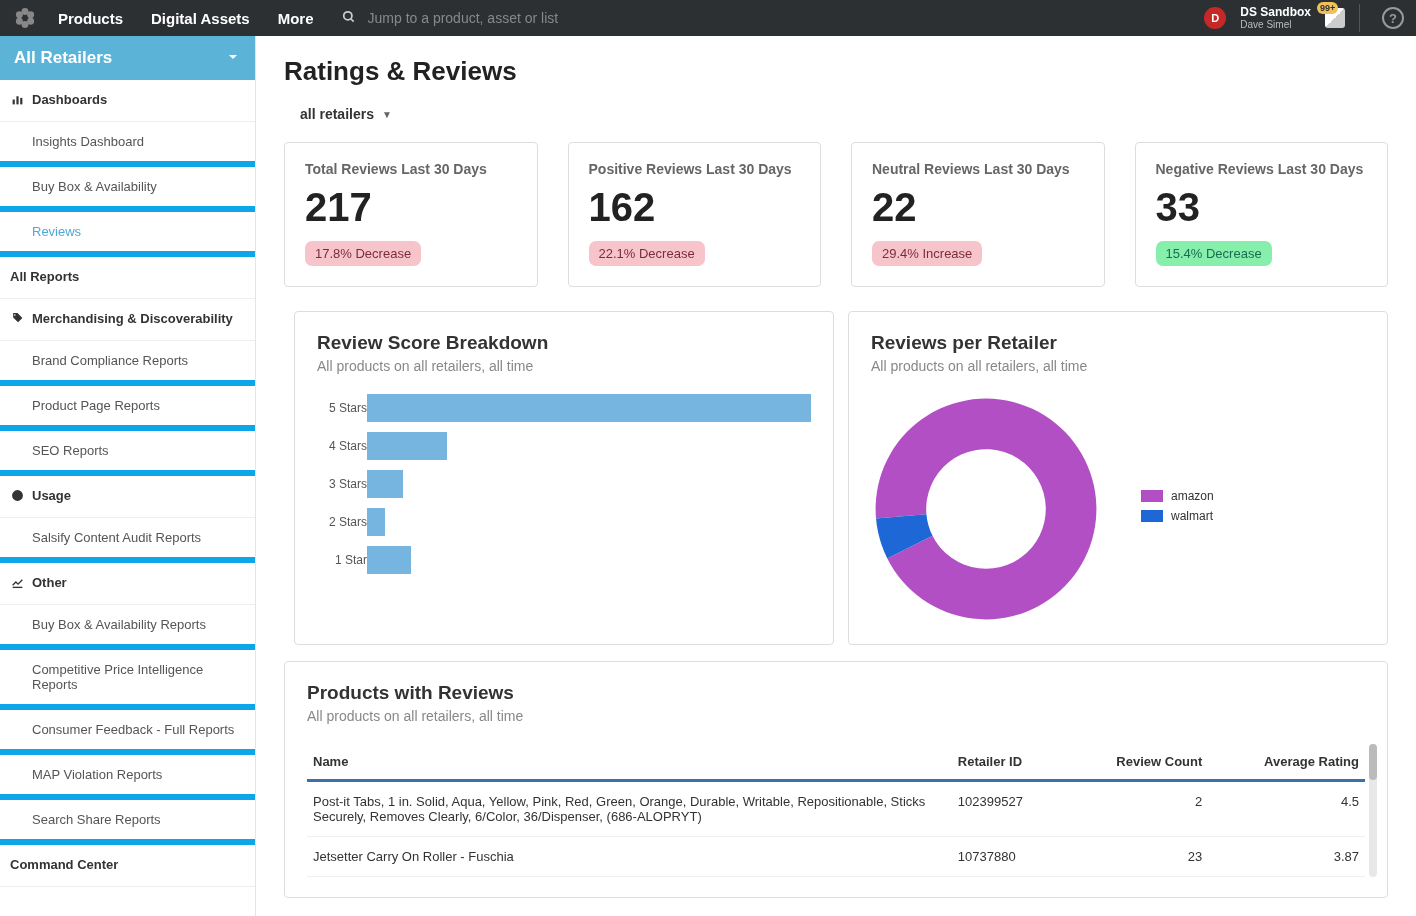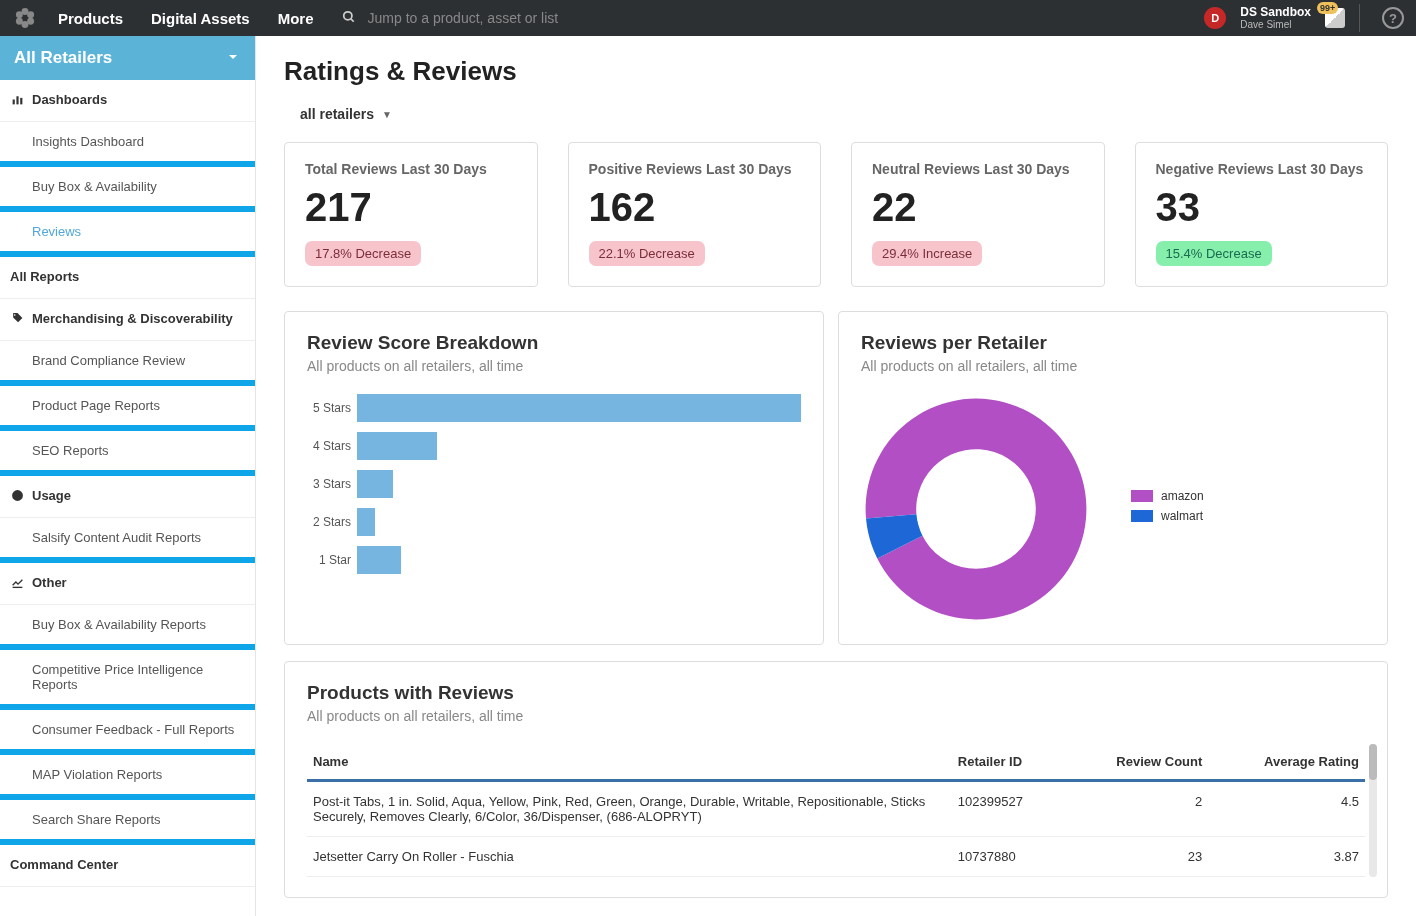--- a/index.html
+++ b/index.html
@@ -45,30 +45,30 @@
     .filter-drop .tri { font-size: 10px; color: #666; }
     
     .cards-row { display: flex; gap: 30px; margin-bottom: 24px; }
     .stat-card { flex: 1; border: 1px solid #ddd; border-radius: 4px; padding: 18px 20px 20px; }
     .stat-label { font-size: 14px; font-weight: 600; color: #666; margin-bottom: 10px; }
     .stat-value { font-size: 40px; font-weight: 800; color: #222; line-height: 1; margin-bottom: 14px; }
     .stat-change { display: inline-block; font-size: 13px; padding: 5px 10px; border-radius: 7px; }
     .stat-change.neg { background: #f8c4cc; color: #7a2e3a; }
     .stat-change.pos { background: #86efac; color: #1a6b4f; }
 
-    .charts-row { display: flex; gap: 14px; margin-bottom: 16px; }
+    .charts-row { display: flex; gap: 14px; margin-bottom: 16px; margin-left: 10px; }
     .chart-card { border: 1px solid #ddd; border-radius: 4px; padding: 20px 22px; }
     .chart-card.left { flex: 0 0 540px; }
     .chart-card.right { flex: 1; }
     .chart-title { font-size: 19px; font-weight: 700; color: #333; margin-bottom: 4px; }
     .chart-sub { font-size: 14px; color: #888; margin-bottom: 20px; }
     
     .bars { }
     .bar-row { display: flex; align-items: center; margin-bottom: 10px; }
-    .bar-label { width: 50px; font-size: 12px; color: #555; text-align: right; padding-right: 6px; }
+    .bar-label { width: 50px; font-size: 12px; color: #555; text-align: right; padding-right: 0; }
     .bar-track { flex: 1; height: 28px; position: relative; }
     .bar-fill { height: 100%; background: #76b5e0; }
 
     .donut-wrap { display: flex; align-items: center; gap: 40px; }
     .donut { width: 230px; height: 230px; position: relative; }
     .legend { font-size: 12px; }
     .legend-row { display: flex; align-items: center; gap: 8px; margin-bottom: 6px; }
     .swatch { width: 22px; height: 12px; }
 
     .table-card { border: 1px solid #ddd; border-radius: 4px; padding: 20px 22px; }
@@ -156,21 +156,21 @@
           <span>All Reports</span>
         </div>
         <div class="sb-section">
           <span class="ico">
             <svg width="13" height="13" viewBox="0 0 24 24" fill="#333">
               <path d="M21 11l-9-9H4v8l9 9 8-8zM7 7a1.5 1.5 0 110-3 1.5 1.5 0 010 3z"></path>
             </svg>
           </span>
           <span>Merchandising &amp; Discoverability</span>
         </div>
-        <div class="sb-item">Brand Compliance Review</div>
+        <div class="sb-item">Brand Compliance Reports</div>
         <div class="sb-item">Product Page Reports</div>
         <div class="sb-item">SEO Reports</div>
         <div class="sb-section">
           <span class="ico">
             <svg width="13" height="13" viewBox="0 0 24 24" fill="#333">
               <path d="M12 2a10 10 0 100 20 10 10 0 000-20zm0 2v8h8a8 8 0 00-8-8z"></path>
             </svg>
           </span>
           <span>Usage</span>
         </div>

